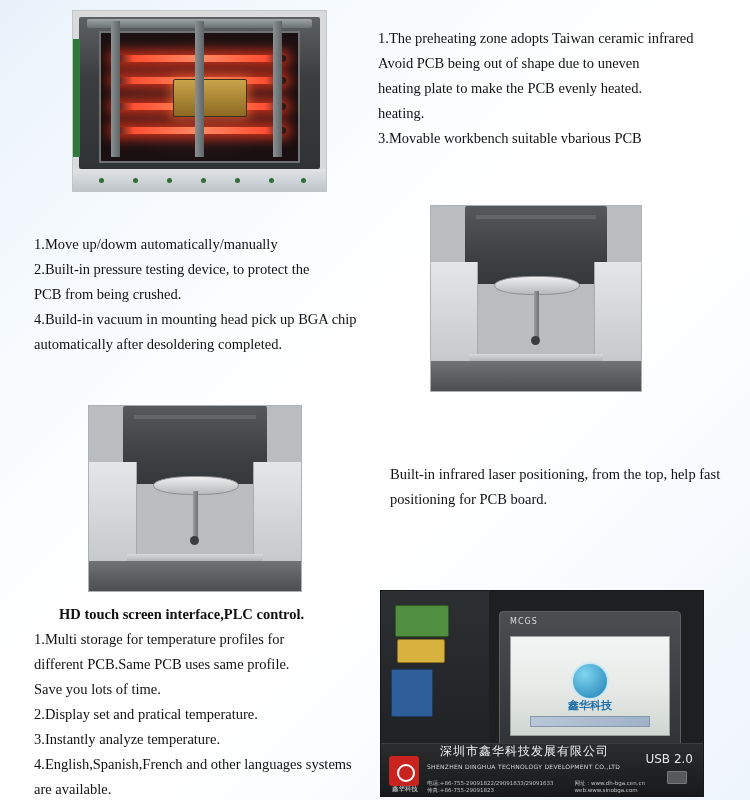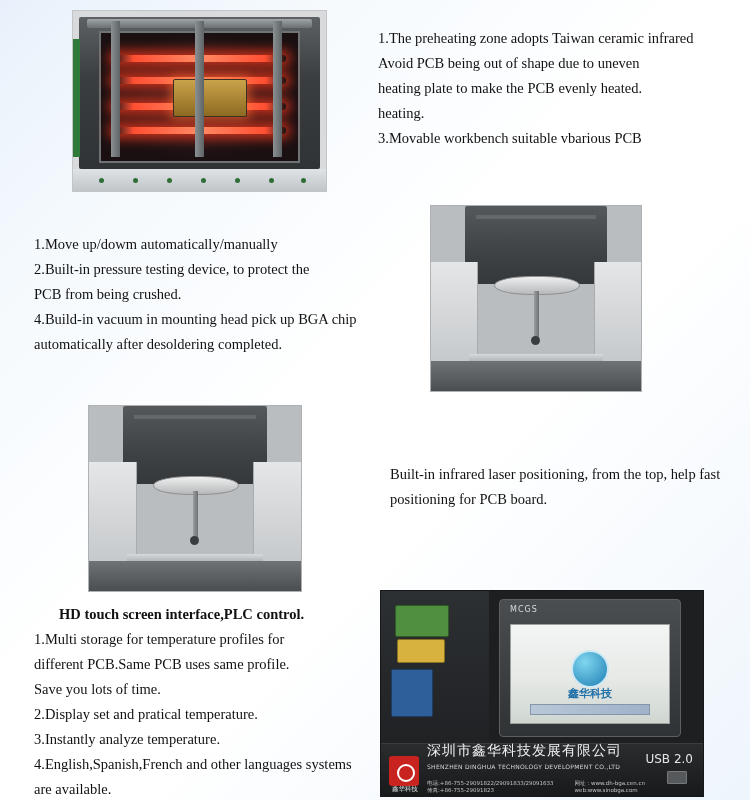--- a/index.html
+++ b/index.html
@@ -168,21 +168,21 @@
   }
   #photo-hmi .yellow-card {
     position: absolute; left: 16px; top: 48px; width: 46px; height: 22px;
     background: #d8b23f; border: 1px solid #8b7020; border-radius: 2px;
   }
   #photo-hmi .blue-card {
     position: absolute; left: 10px; top: 78px; width: 40px; height: 46px;
     background: #2f5f9a; border: 1px solid #1d3c63; border-radius: 2px;
   }
   #photo-hmi .hmi-bezel {
-    position: absolute; left: 118px; top: 8px; right: 22px; height: 136px;
+    position: absolute; left: 118px; top: 20px; right: 22px; height: 136px;
     background: linear-gradient(180deg,#4a4e51 0%, #303336 100%);
     border-radius: 4px;
     border: 1px solid #5c6063;
   }
   #photo-hmi .hmi-screen {
     position: absolute; left: 10px; top: 24px; right: 10px; bottom: 12px;
     background: linear-gradient(180deg,#f3f5f4 0%, #e6e9e6 55%, #cfd6d0 100%);
     border: 1px solid #9aa09c;
   }
   #photo-hmi .hmi-logo-circle {
@@ -220,22 +220,22 @@
     content: "";
     position: absolute; left: 8px; top: 8px; width: 14px; height: 14px;
     border: 2px solid #fff; border-radius: 50%;
   }
   #photo-hmi .brand-cn {
     position: absolute; left: 4px; bottom: 2px; width: 40px;
     font-size: 6.5px; color: #e6e8ea; text-align: center;
     font-family: "DejaVu Sans", sans-serif;
   }
   #photo-hmi .company-cn {
-    position: absolute; left: 46px; bottom: 36px;
-    font-size: 14px; color: #f0f2f4; letter-spacing: 1px;
+    position: absolute; left: 59px; bottom: 36px;
+    font-size: 12px; color: #f0f2f4; letter-spacing: 1px;
     font-family: "DejaVu Sans", sans-serif;
   }
   #photo-hmi .company-en {
     position: absolute; left: 46px; bottom: 26px;
     font-size: 6px; color: #d5d8db; letter-spacing: 0.3px;
     font-family: "DejaVu Sans", sans-serif;
   }
   #photo-hmi .contact {
     position: absolute; left: 46px; bottom: 2px;
     font-size: 5.5px; color: #bfc3c6; line-height: 7px;

